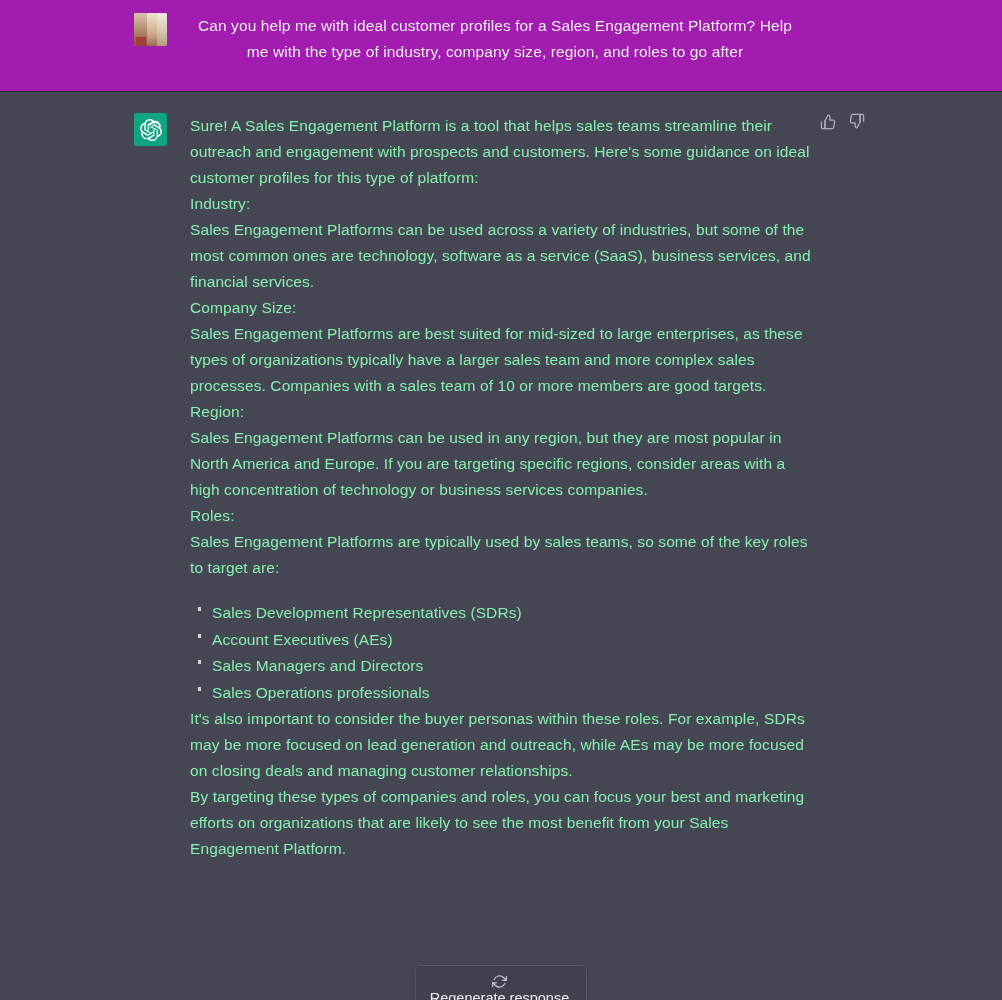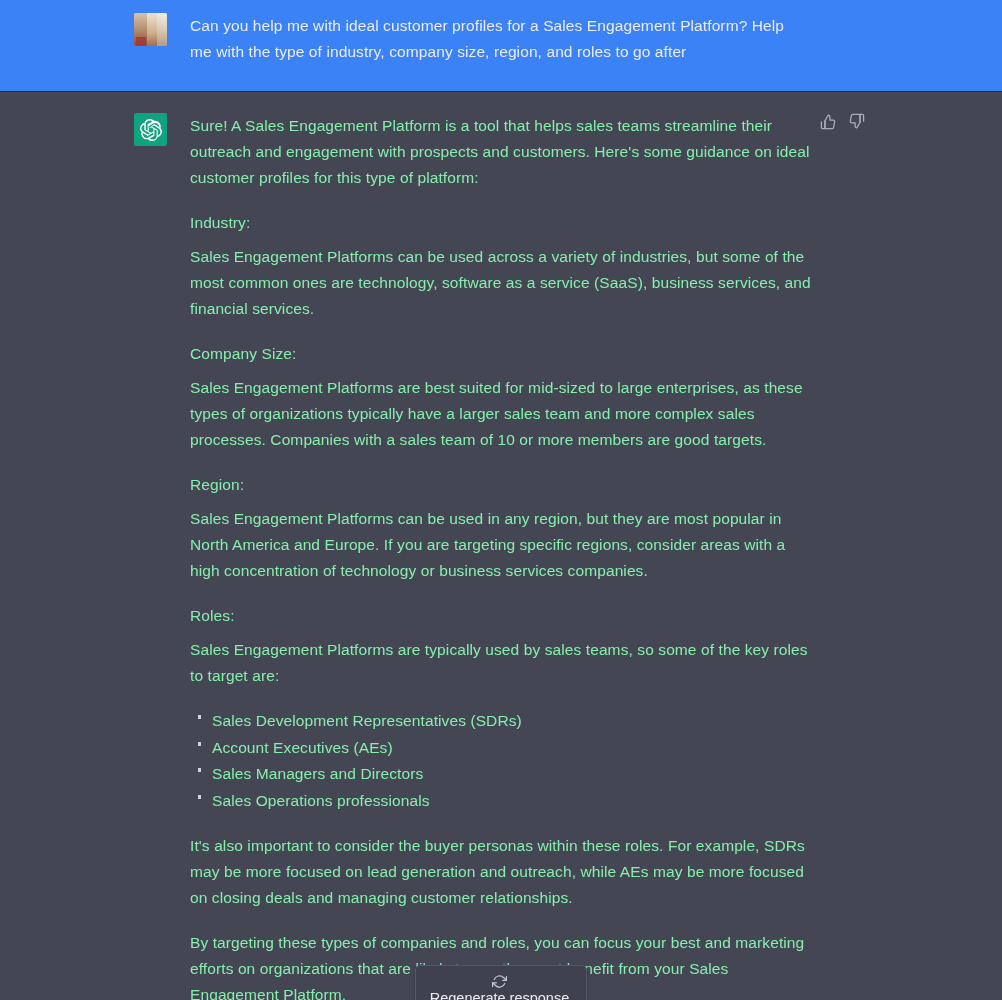--- a/index.html
+++ b/index.html
@@ -20,23 +20,24 @@
   }
 
   
   .msg-row {
     width: 100%;
     display: flex;
     align-items: flex-start;
   }
 
   .msg-row.user {
-    background: #3b82f6;
+    background: #a21caf;
     height: 91px;
     padding-top: 13px;
+    text-align: center;
   }
 
   .msg-row.assistant {
     background: #444654;
     border-top: 1px solid #2a2b32;
     min-height: 909px;
     padding-top: 21px;
   }
 
   .avatar-col {
@@ -104,22 +105,22 @@
 
   .assistant-text {
     width: 625px;
     color: #86efac;
     font-size: 15.5px;
     line-height: 26px;
     letter-spacing: .1px;
   }
 
   .assistant-text p { margin: 0; }
-  .assistant-text p.gap { margin-top: 19px; }
-  .assistant-text p.tight { margin-top: 8px; }
+  .assistant-text p.gap { }
+  .assistant-text p.tight { margin-top: 0; }
 
   .assistant-text ul {
     list-style: none;
     margin: 19px 0 0 0;
     padding: 0;
   }
   .assistant-text li {
     position: relative;
     padding-left: 22px;
     line-height: 26.5px;

